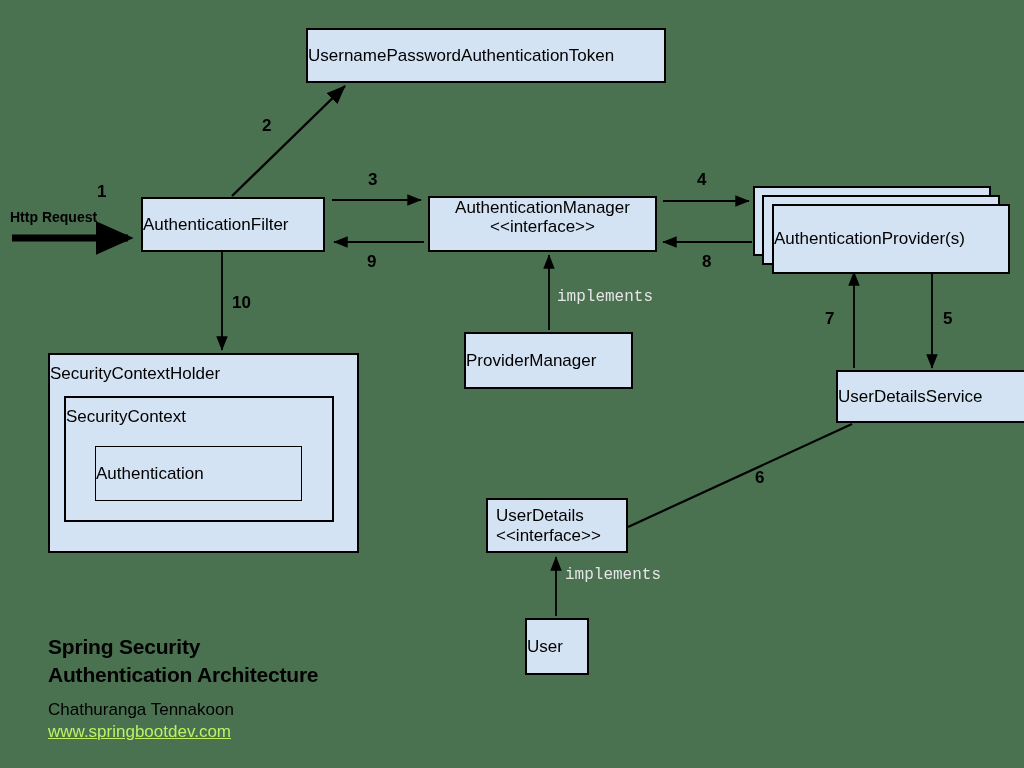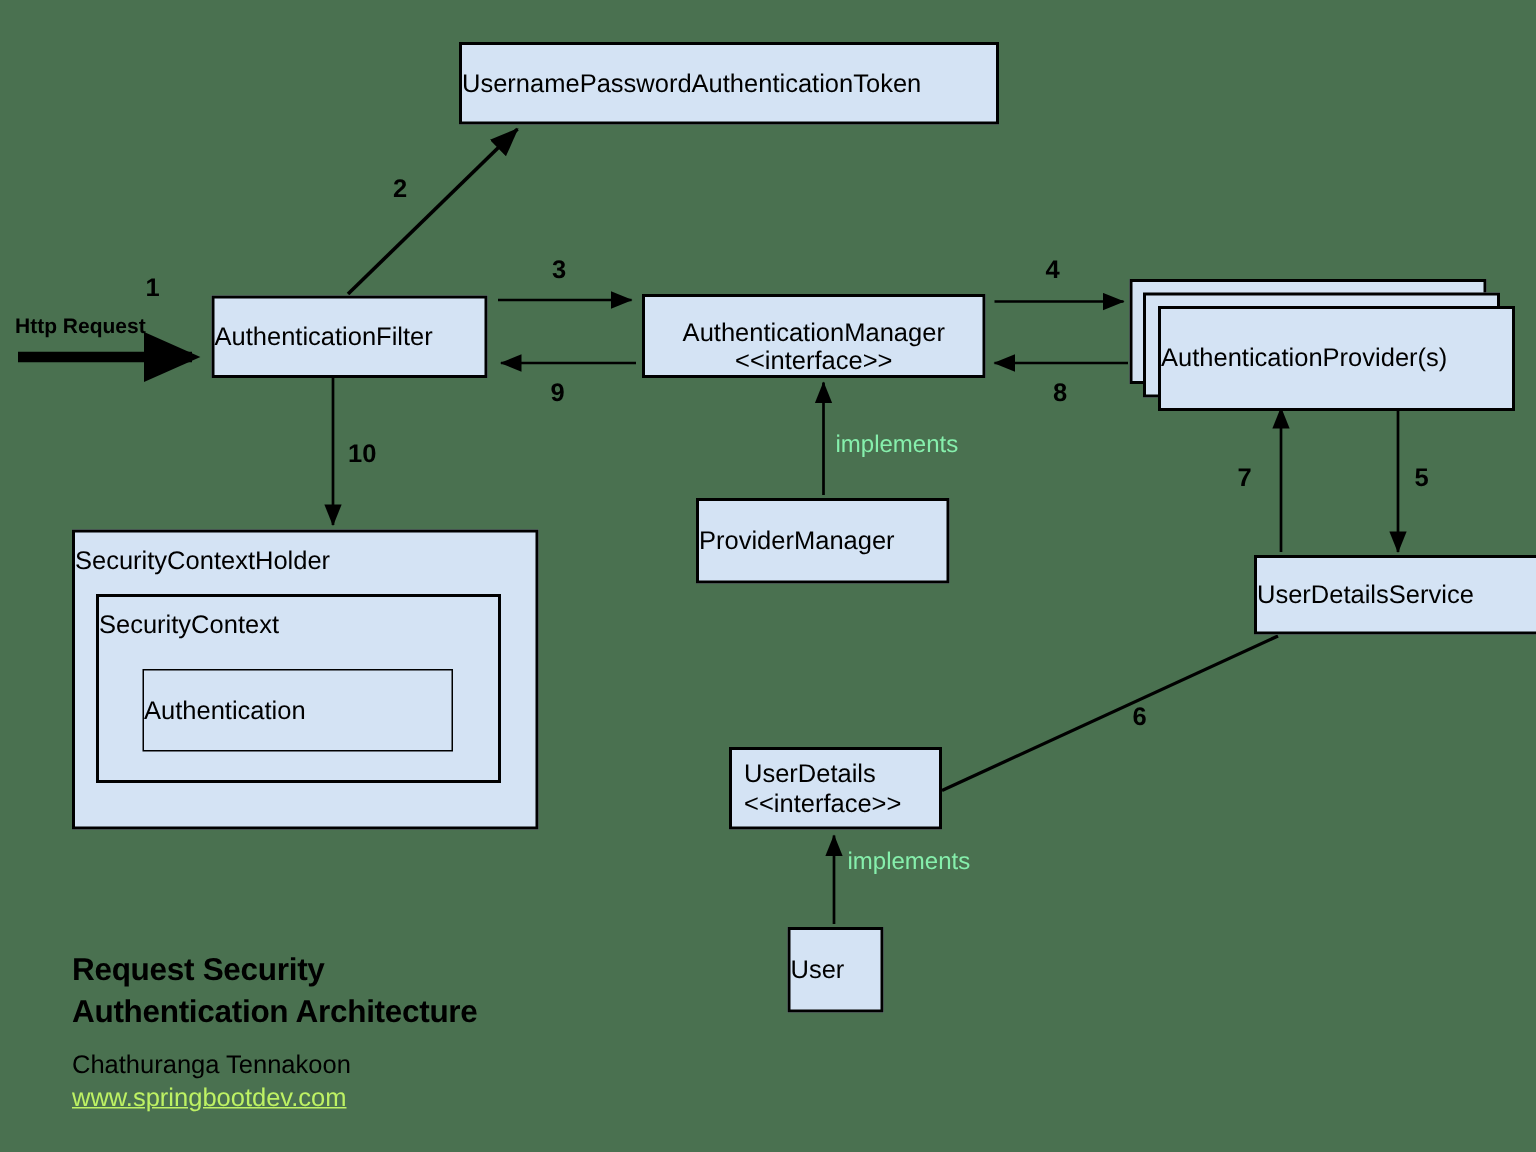--- a/index.html
+++ b/index.html
@@ -53,23 +53,23 @@
     position: absolute;
     font-family: "Liberation Sans", sans-serif;
     font-weight: bold;
     font-size: 17px;
     color: #000000;
     z-index: 4;
     white-space: nowrap;
   }
   .edge-label {
     position: absolute;
-    font-family: Liberation Sans, sans-serif;
+    font-family: Liberation Mono, monospace;
     font-size: 16px;
-    color: #86efac;
+    color: #e5e5e5;
     z-index: 4;
     white-space: nowrap;
   }
   .http-label {
     position: absolute;
     font-family: "Liberation Sans", sans-serif;
     font-weight: bold;
     font-size: 14px;
     color: #000000;
     z-index: 4;
@@ -145,21 +145,21 @@
   </svg>
 
   <div class="node" style="left:306px; top:28px; width:360px; height:55px;">
     <span>UsernamePasswordAuthenticationToken</span>
   </div>
 
   <div class="node" style="left:141px; top:197px; width:184px; height:55px;">
     <span>AuthenticationFilter</span>
   </div>
 
-  <div class="node" style="left:428px; top:196px; width:229px; height:56px; flex-direction:column; justify-content:flex-end;">
+  <div class="node" style="left:428px; top:196px; width:229px; height:56px; flex-direction:column; justify-content:flex-start;">
     <span>AuthenticationManager</span>
     <span>&lt;&lt;interface&gt;&gt;</span>
   </div>
 
   <div class="ghost" style="left:753px; top:186px; width:238px; height:70px;"></div>
   <div class="ghost" style="left:762px; top:195px; width:238px; height:70px; z-index:2;"></div>
   <div class="node" style="left:772px; top:204px; width:238px; height:70px;">
     <span>AuthenticationProvider(s)</span>
   </div>
 
@@ -200,19 +200,19 @@
   <div class="arrow-num" style="left:755px; top:468px;">6</div>
   <div class="arrow-num" style="left:825px; top:309px;">7</div>
   <div class="arrow-num" style="left:702px; top:252px;">8</div>
   <div class="arrow-num" style="left:367px; top:252px;">9</div>
   <div class="arrow-num" style="left:232px; top:293px;">10</div>
 
   <div class="edge-label" style="left:557px; top:288px;">implements</div>
   <div class="edge-label" style="left:565px; top:566px;">implements</div>
 
   <div class="caption" style="left:48px; top:633px;">
-    <div class="title-line">Request Security</div>
+    <div class="title-line">Spring Security</div>
     <div class="title-line">Authentication Architecture</div>
     <div class="author">Chathuranga Tennakoon</div>
     <a class="site" href="#">www.springbootdev.com</a>
   </div>
 
 </div>
 
 </body></html>

